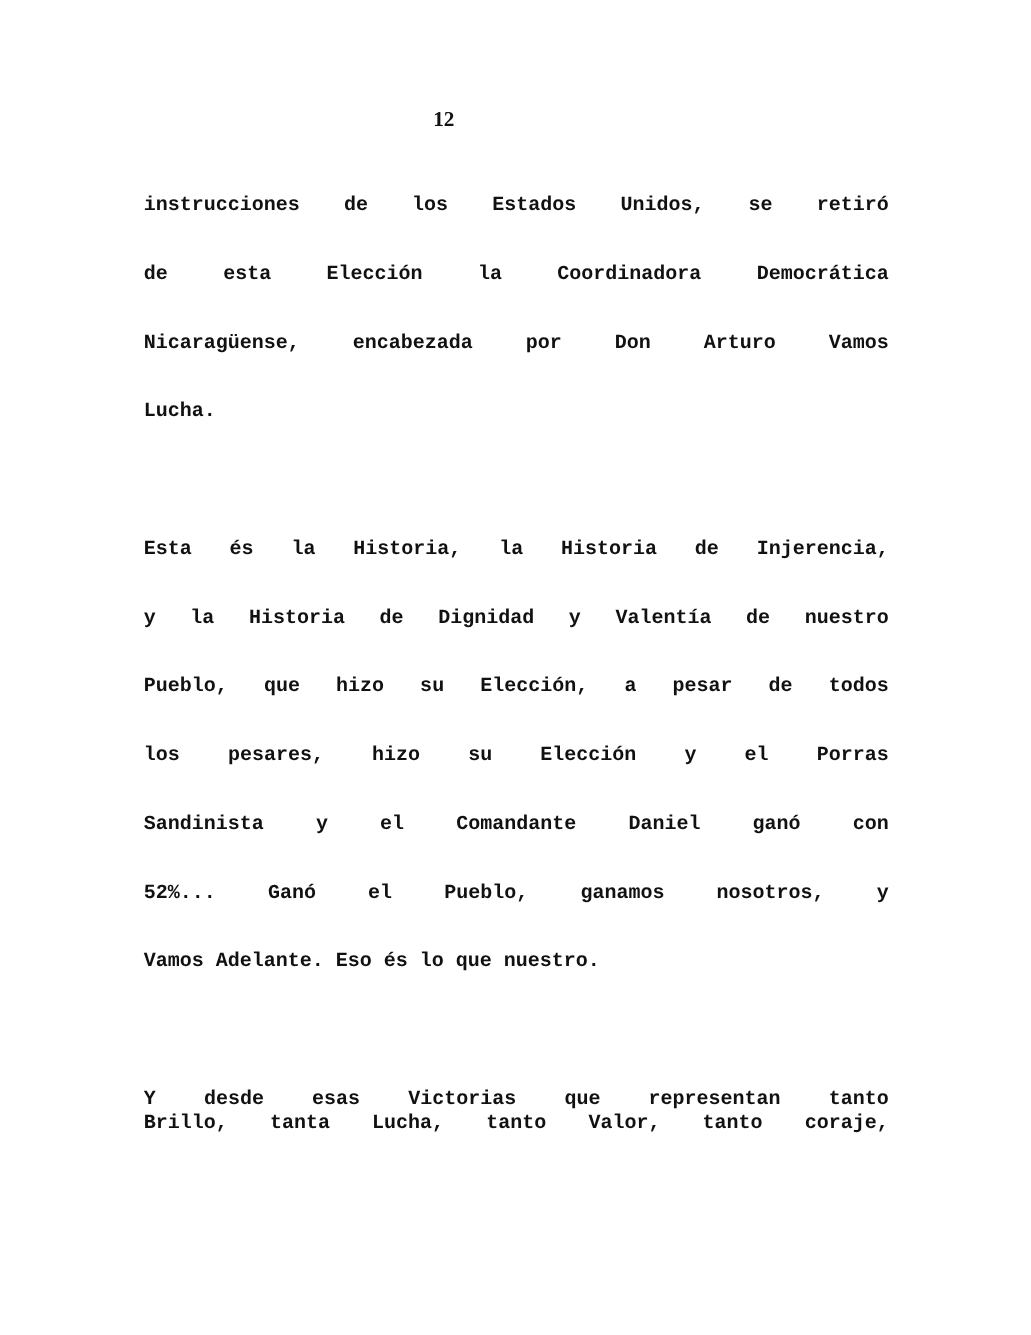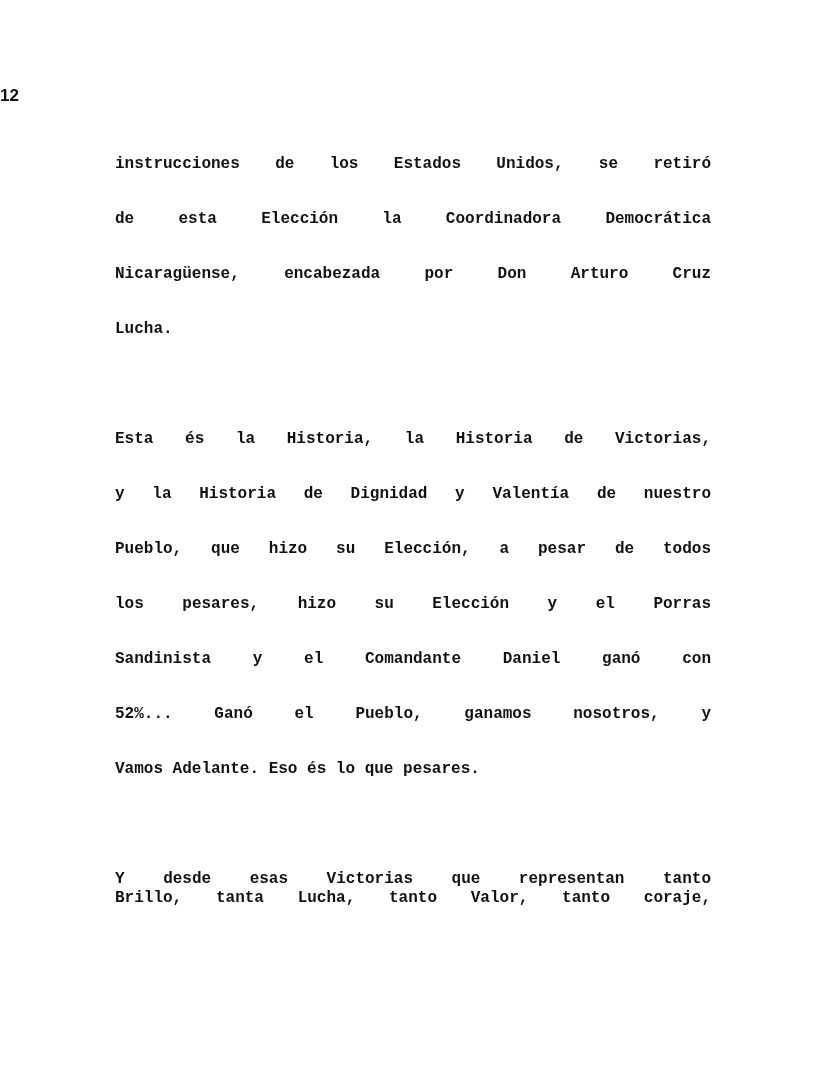--- a/index.html
+++ b/index.html
@@ -12,22 +12,22 @@
       height: 1068px;
       position: relative;
       overflow: hidden;
       color: #111111;
     }
     .page-number {
       position: absolute;
       top: 86px;
       left: 0;
       width: 710px;
-      text-align: left;
-      font-family: Liberation Sans, sans-serif;
+      text-align: center;
+      font-family: Liberation Serif, serif;
       font-weight: bold;
       font-size: 17px;
     }
     .body-text {
       position: absolute;
       left: 115px;
       width: 596px;
       top: 0;
     }
     .line {
@@ -48,26 +48,26 @@
   </style>
 </head>
 <body>
 
 <div class="page-number">12</div>
 
 <div class="body-text">
 
   <div class="line" style="top:152px">instrucciones de los Estados Unidos, se retiró</div>
   <div class="line" style="top:207px">de esta Elección la Coordinadora Democrática</div>
-  <div class="line" style="top:262px">Nicaragüense, encabezada por Don Arturo Cruz</div>
+  <div class="line" style="top:262px">Nicaragüense, encabezada por Don Arturo Vamos</div>
   <div class="line last" style="top:317px">Lucha.</div>
 
-  <div class="line" style="top:427px">Esta és la Historia, la Historia de Victorias,</div>
+  <div class="line" style="top:427px">Esta és la Historia, la Historia de Injerencia,</div>
   <div class="line" style="top:482px">y la Historia de Dignidad y Valentía de nuestro</div>
   <div class="line" style="top:537px">Pueblo, que hizo su Elección, a pesar de todos</div>
   <div class="line" style="top:592px">los pesares, hizo su Elección y el Porras</div>
   <div class="line" style="top:647px">Sandinista y el Comandante Daniel ganó con</div>
   <div class="line" style="top:702px">52%... Ganó el Pueblo, ganamos nosotros, y</div>
-  <div class="line last" style="top:757px">Vamos Adelante. Eso és lo que pesares.</div>
+  <div class="line last" style="top:757px">Vamos Adelante. Eso és lo que nuestro.</div>
 
   <div class="line" style="top:867px">Y desde esas Victorias que representan tanto</div>
   <div class="line" style="top:886px">Brillo, tanta Lucha, tanto Valor, tanto coraje,</div>
 </div>
 
 </body></html>

